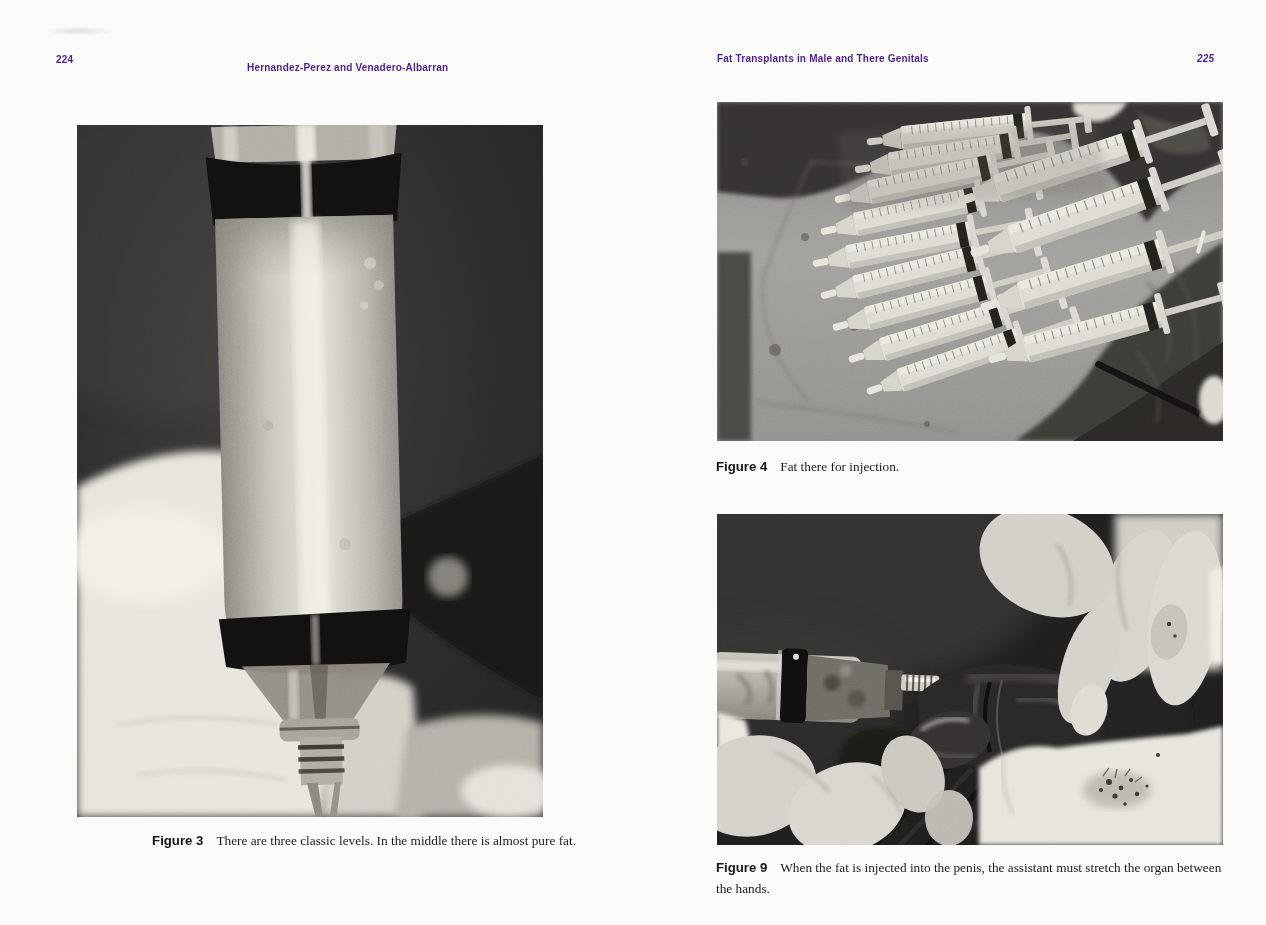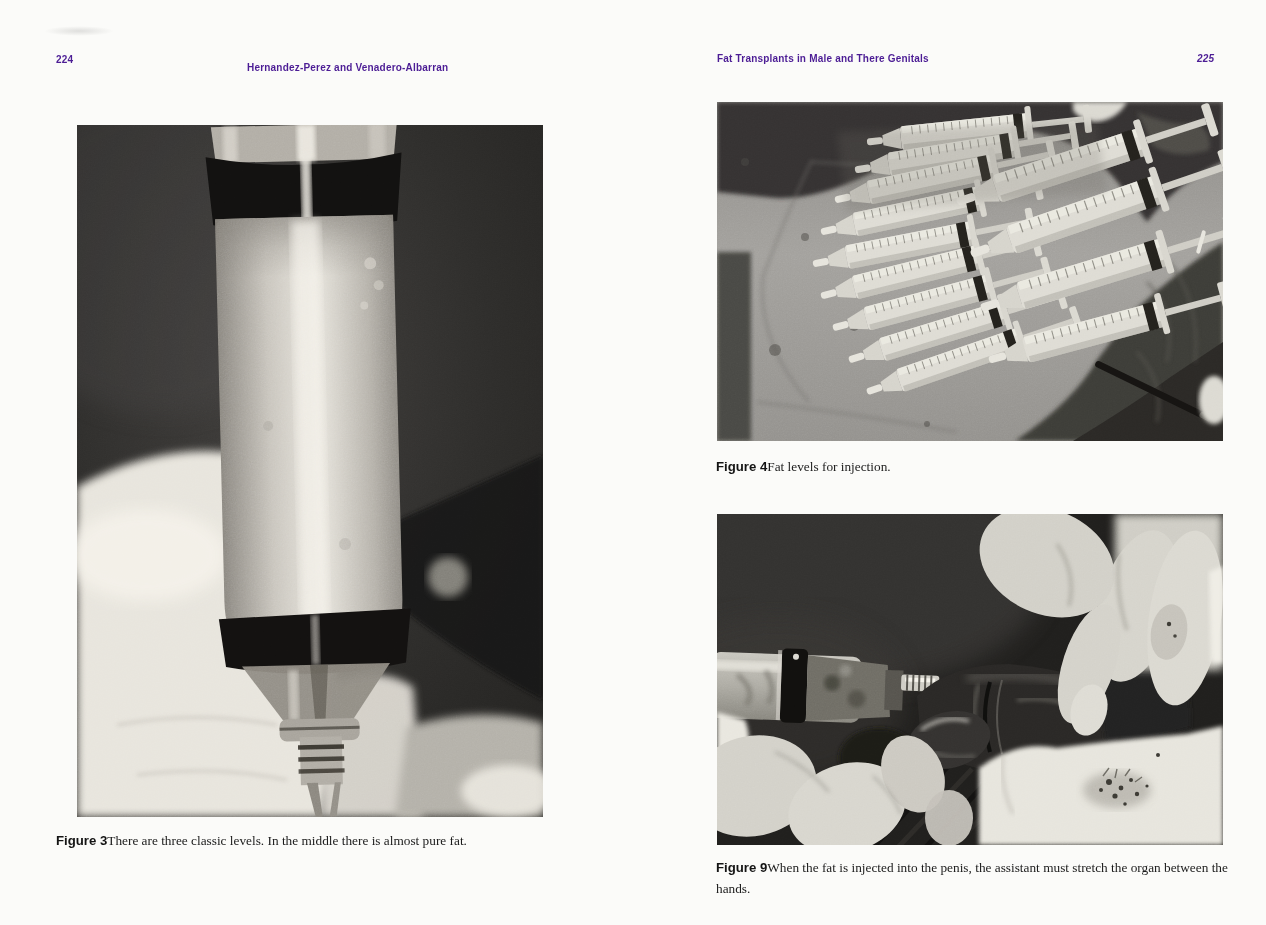--- a/index.html
+++ b/index.html
@@ -5,21 +5,21 @@
   html,body{margin:0;padding:0;}
   body{
     width:1266px;height:925px;position:relative;overflow:hidden;
     background:#fbfbf9;color:#1c1c1c;
     font-family:"Liberation Sans",sans-serif;
   }
   .hdr{position:absolute;font-weight:bold;font-size:10px;letter-spacing:.2px;color:#4c1d95;white-space:nowrap;}
   .photo{position:absolute;background:#242321;}
   .photo svg{display:block;}
   .caption{position:absolute;font-family:"Liberation Serif",serif;font-size:13.3px;line-height:1.55;color:#1b1b1b;}
-  .cap-label{font-family:"Liberation Sans",sans-serif;font-weight:bold;font-size:13.2px;color:#141414;}
+  .cap-label{font-family:"Liberation Sans",sans-serif;font-weight:bold;font-size:13.2px;margin-right:13px;color:#141414;}
   .smudge{position:absolute;left:44px;top:26px;width:70px;height:10px;border-radius:50%;
     background:radial-gradient(ellipse at center,rgba(120,120,120,.22),rgba(120,120,120,0) 70%);}
 </style>
 </head>
 <body>
 
 <div class="smudge"></div>
 
 <span class="hdr" style="left:56px;top:54px;">224</span>
 <span class="hdr" style="left:247px;top:62px;">Hernandez-Perez and Venadero-Albarran</span>
@@ -126,21 +126,21 @@
       <rect x="208" y="644" width="46" height="4.5" fill="#29261f" opacity=".75"></rect>
       <path d="M216,658 L224,692 L231,692 L227,658 Z" fill="#8c8880"></path>
       <path d="M244,658 L238,692 L245,692 L250,658 Z" fill="#949088"></path>
     </g>
   </g>
 
   <rect width="466" height="692" filter="url(#grain)" opacity=".13" style="mix-blend-mode:overlay"></rect>
 </svg>
 </div>
 
-<div class="caption" style="left:56px;top:831px;width:520px;">
+<div class="caption" style="left:56px;top:831px;width:520px;text-align:right;">
   <span class="cap-label">Figure 3</span><span>There are three classic levels. In the middle there is almost pure fat.</span>
 </div>
 
 <div class="photo" style="left:717px;top:102px;width:506px;height:339px;">
 <svg width="506" height="339" viewBox="0 0 506 339">
   <defs>
     <linearGradient id="f4drape" x1="0" y1="0" x2="0" y2="1">
       <stop offset="0" stop-color="#8e8c88"></stop>
           <stop offset=".45" stop-color="#a3a19d"></stop>
           <stop offset="1" stop-color="#94928e"></stop>
@@ -207,21 +207,21 @@
     <rect x="116" width="12" height="6.5" rx="3" fill="#46443f"></rect>
   </g>
   <ellipse cx="497" cy="298" rx="15" ry="24" fill="#dcdad2" filter="url(#b2)"></ellipse>
   <rect x="482" y="128" width="4" height="24" rx="2" fill="#e8e6de" transform="rotate(16 484 140)"></rect>
 
   <rect width="506" height="339" filter="url(#grain)" opacity=".13" style="mix-blend-mode:overlay"></rect>
 </svg>
 </div>
 
 <div class="caption" style="left:716px;top:457px;width:520px;">
-  <span class="cap-label">Figure 4</span><span>Fat levels for injection.</span>
+  <span class="cap-label">Figure 4</span><span>Fat there for injection.</span>
 </div>
 
 <div class="photo" style="left:717px;top:514px;width:506px;height:331px;">
 <svg width="506" height="331" viewBox="0 0 506 331">
   <defs>
     <linearGradient id="f5bar" x1="0" y1="0" x2="0" y2="1">
       <stop offset="0" stop-color="#c9c7bf"></stop>
           <stop offset=".5" stop-color="#aeaca4"></stop>
           <stop offset="1" stop-color="#88867e"></stop>
     </linearGradient>

